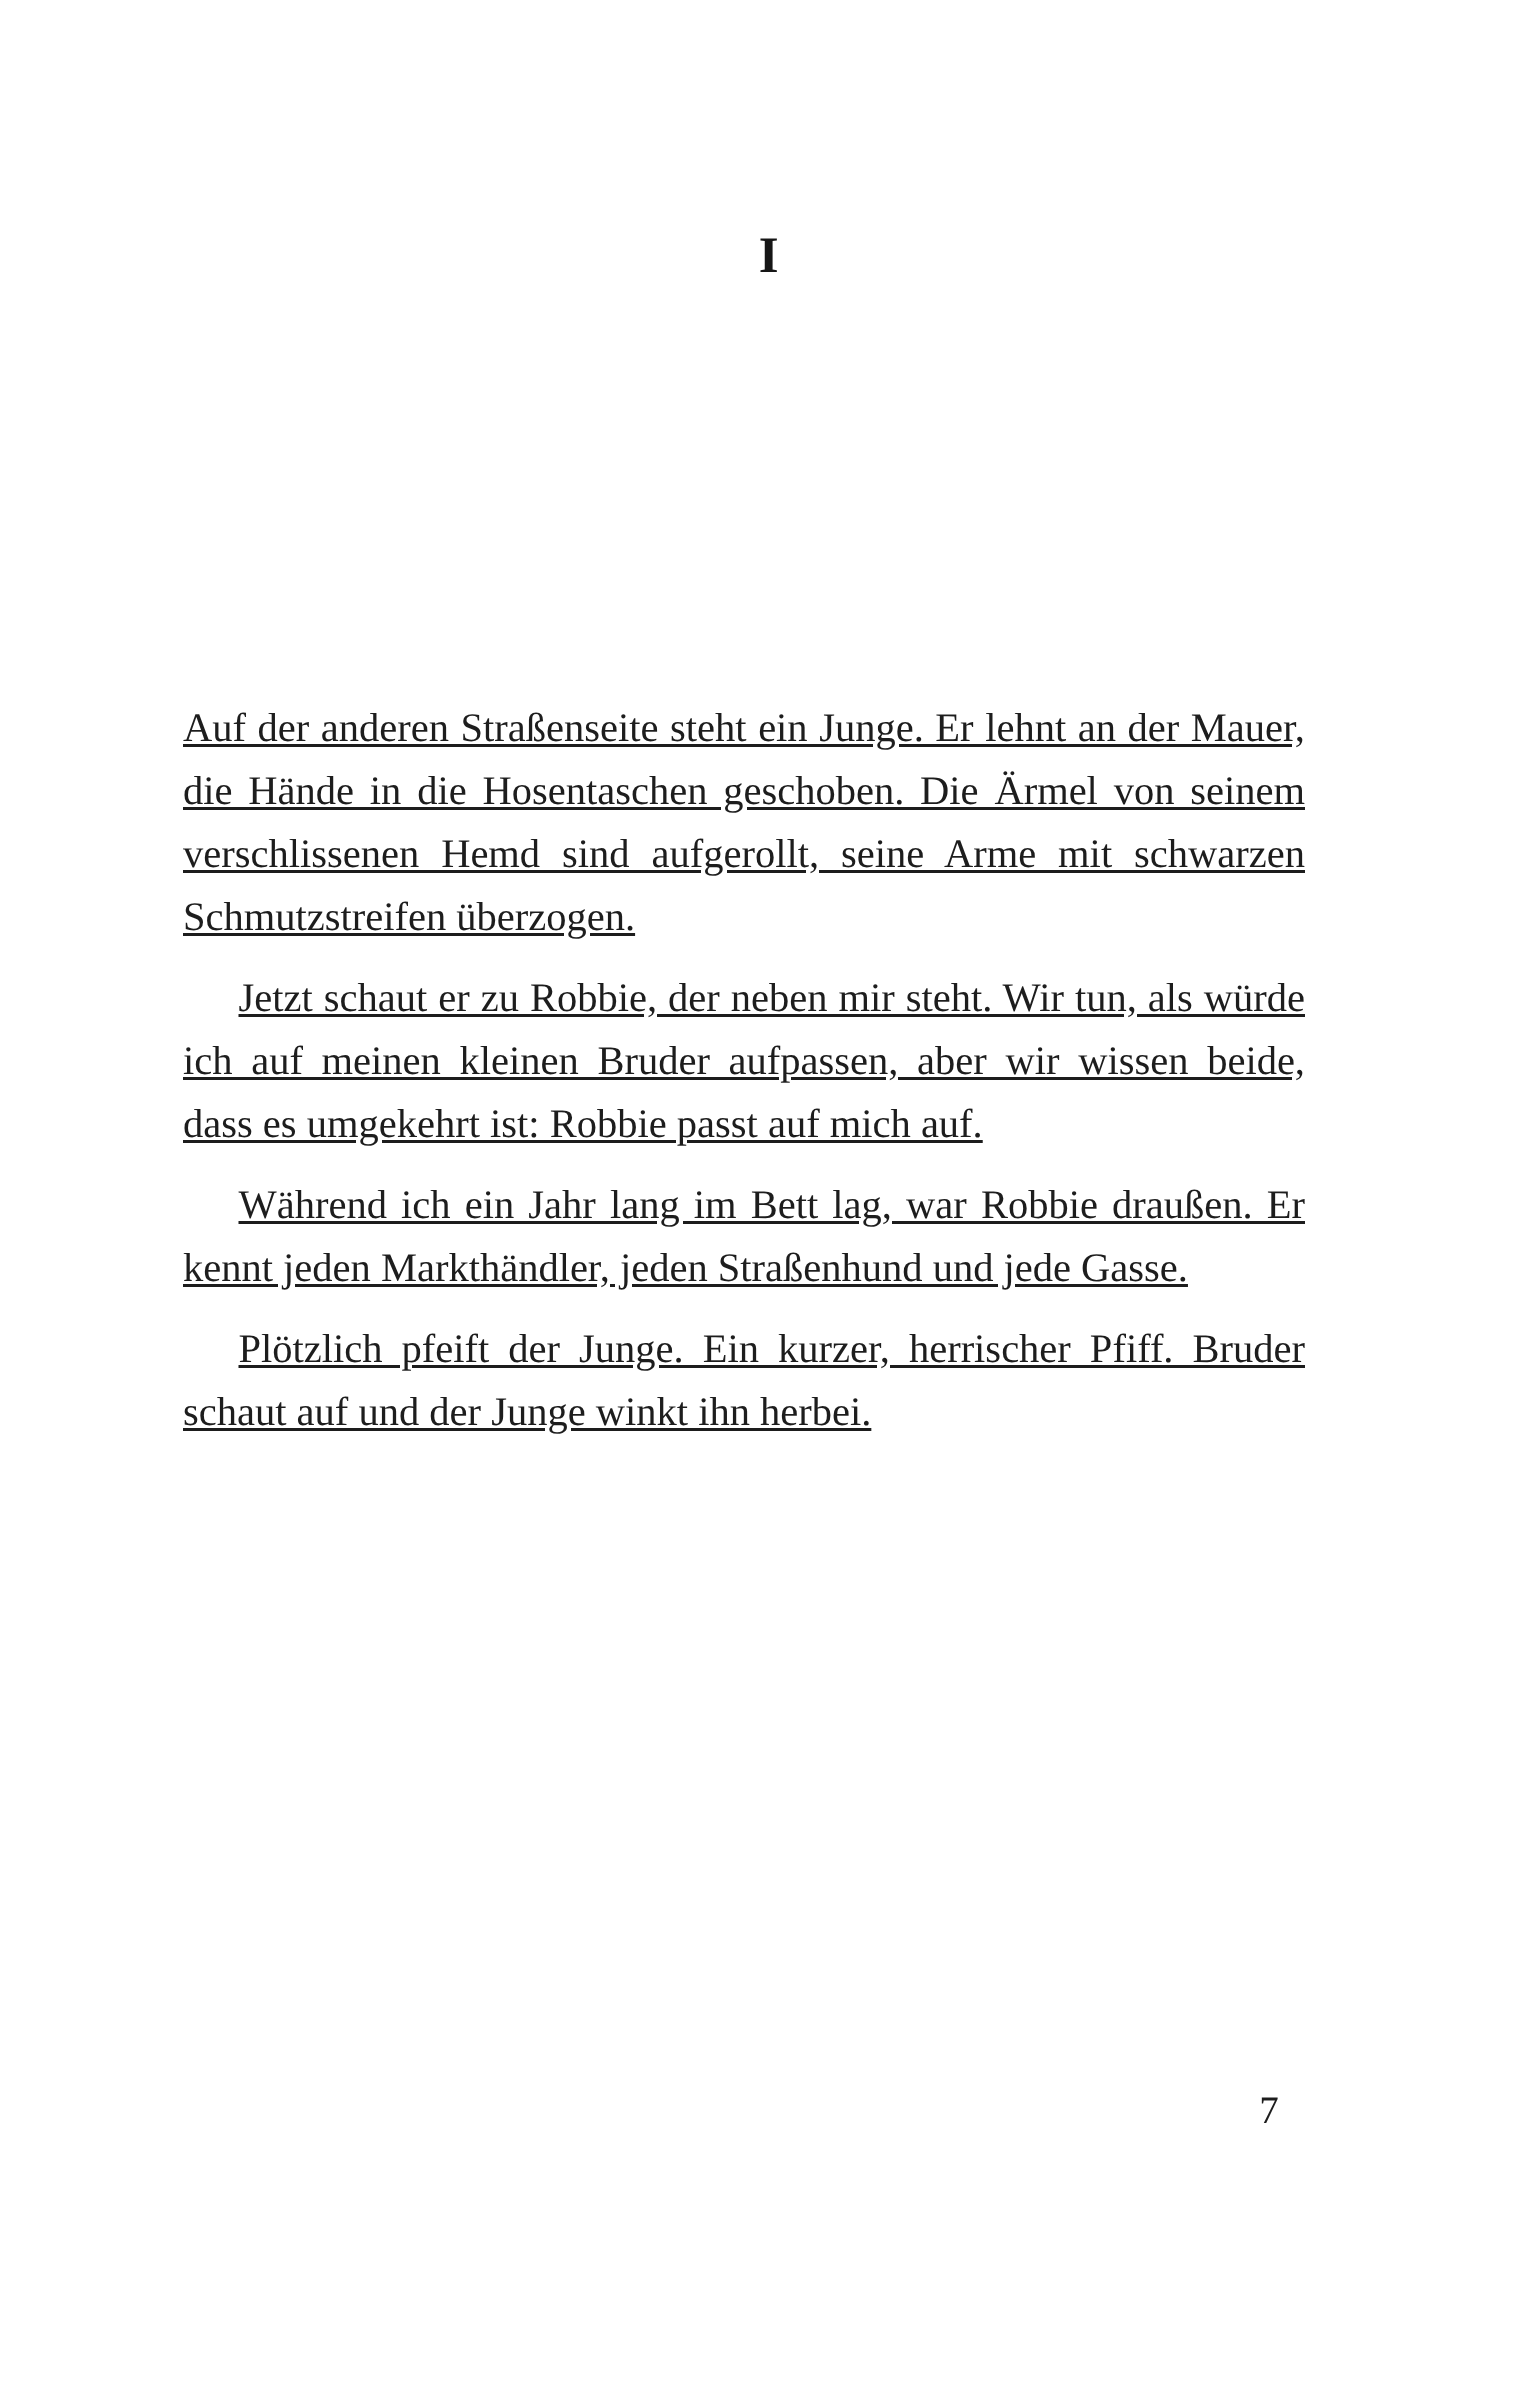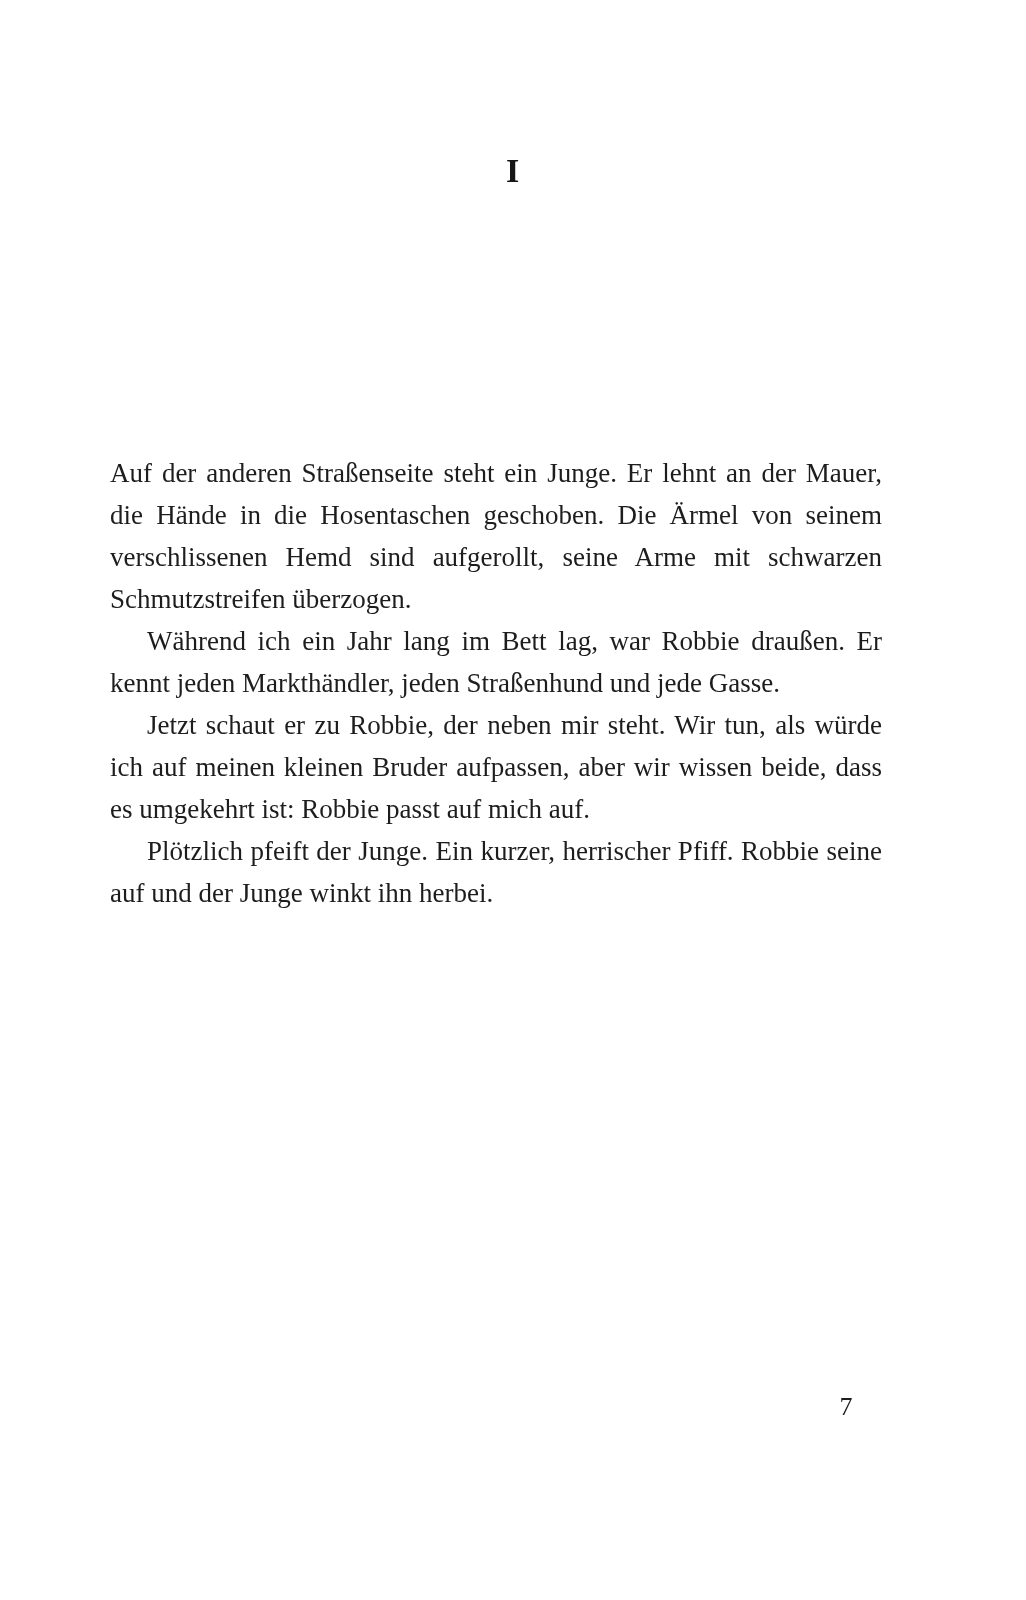--- a/index.html
+++ b/index.html
@@ -32,22 +32,23 @@
     left: 110px;
     top: 452px;
     width: 772px;
     font-size: 27px;
     line-height: 42px;
     text-align: justify;
     hyphens: auto;
     -webkit-hyphens: auto;
   }
   .text-block p {
-    margin: 0;
+    margin: 12px;
     padding: 0;
+    text-decoration: underline;
   }
   .text-block p.indent {
     text-indent: 37px;
   }
   .page-number {
     position: absolute;
     left: 826px;
     top: 1392px;
     width: 40px;
     text-align: center;
@@ -57,20 +58,20 @@
 </style>
 </head>
 <body>
 
 <div class="page">
 
   <div class="chapter-heading">I</div>
 
   <div class="text-block">
     <p>Auf der anderen Straßenseite steht ein Junge. Er lehnt an der Mauer, die Hände in die Hosentaschen geschoben. Die Ärmel von seinem verschlissenen Hemd sind aufgerollt, seine Arme mit schwarzen Schmutzstreifen überzogen.</p>
+    <p class="indent">Jetzt schaut er zu Robbie, der neben mir steht. Wir tun, als würde ich auf meinen kleinen Bruder aufpassen, aber wir wissen beide, dass es umgekehrt ist: Robbie passt auf mich auf.</p>
     <p class="indent">Während ich ein Jahr lang im Bett lag, war Robbie draußen. Er kennt jeden Markthändler, jeden Straßenhund und jede Gasse.</p>
-    <p class="indent">Jetzt schaut er zu Robbie, der neben mir steht. Wir tun, als würde ich auf meinen kleinen Bruder aufpassen, aber wir wissen beide, dass es umgekehrt ist: Robbie passt auf mich auf.</p>
-    <p class="indent">Plötzlich pfeift der Junge. Ein kurzer, herrischer Pfiff. Robbie seine auf und der Junge winkt ihn herbei.</p>
+    <p class="indent">Plötzlich pfeift der Junge. Ein kurzer, herrischer Pfiff. Bruder schaut auf und der Junge winkt ihn herbei.</p>
   </div>
 
   <div class="page-number">7</div>
 
 </div>
 
 </body></html>

